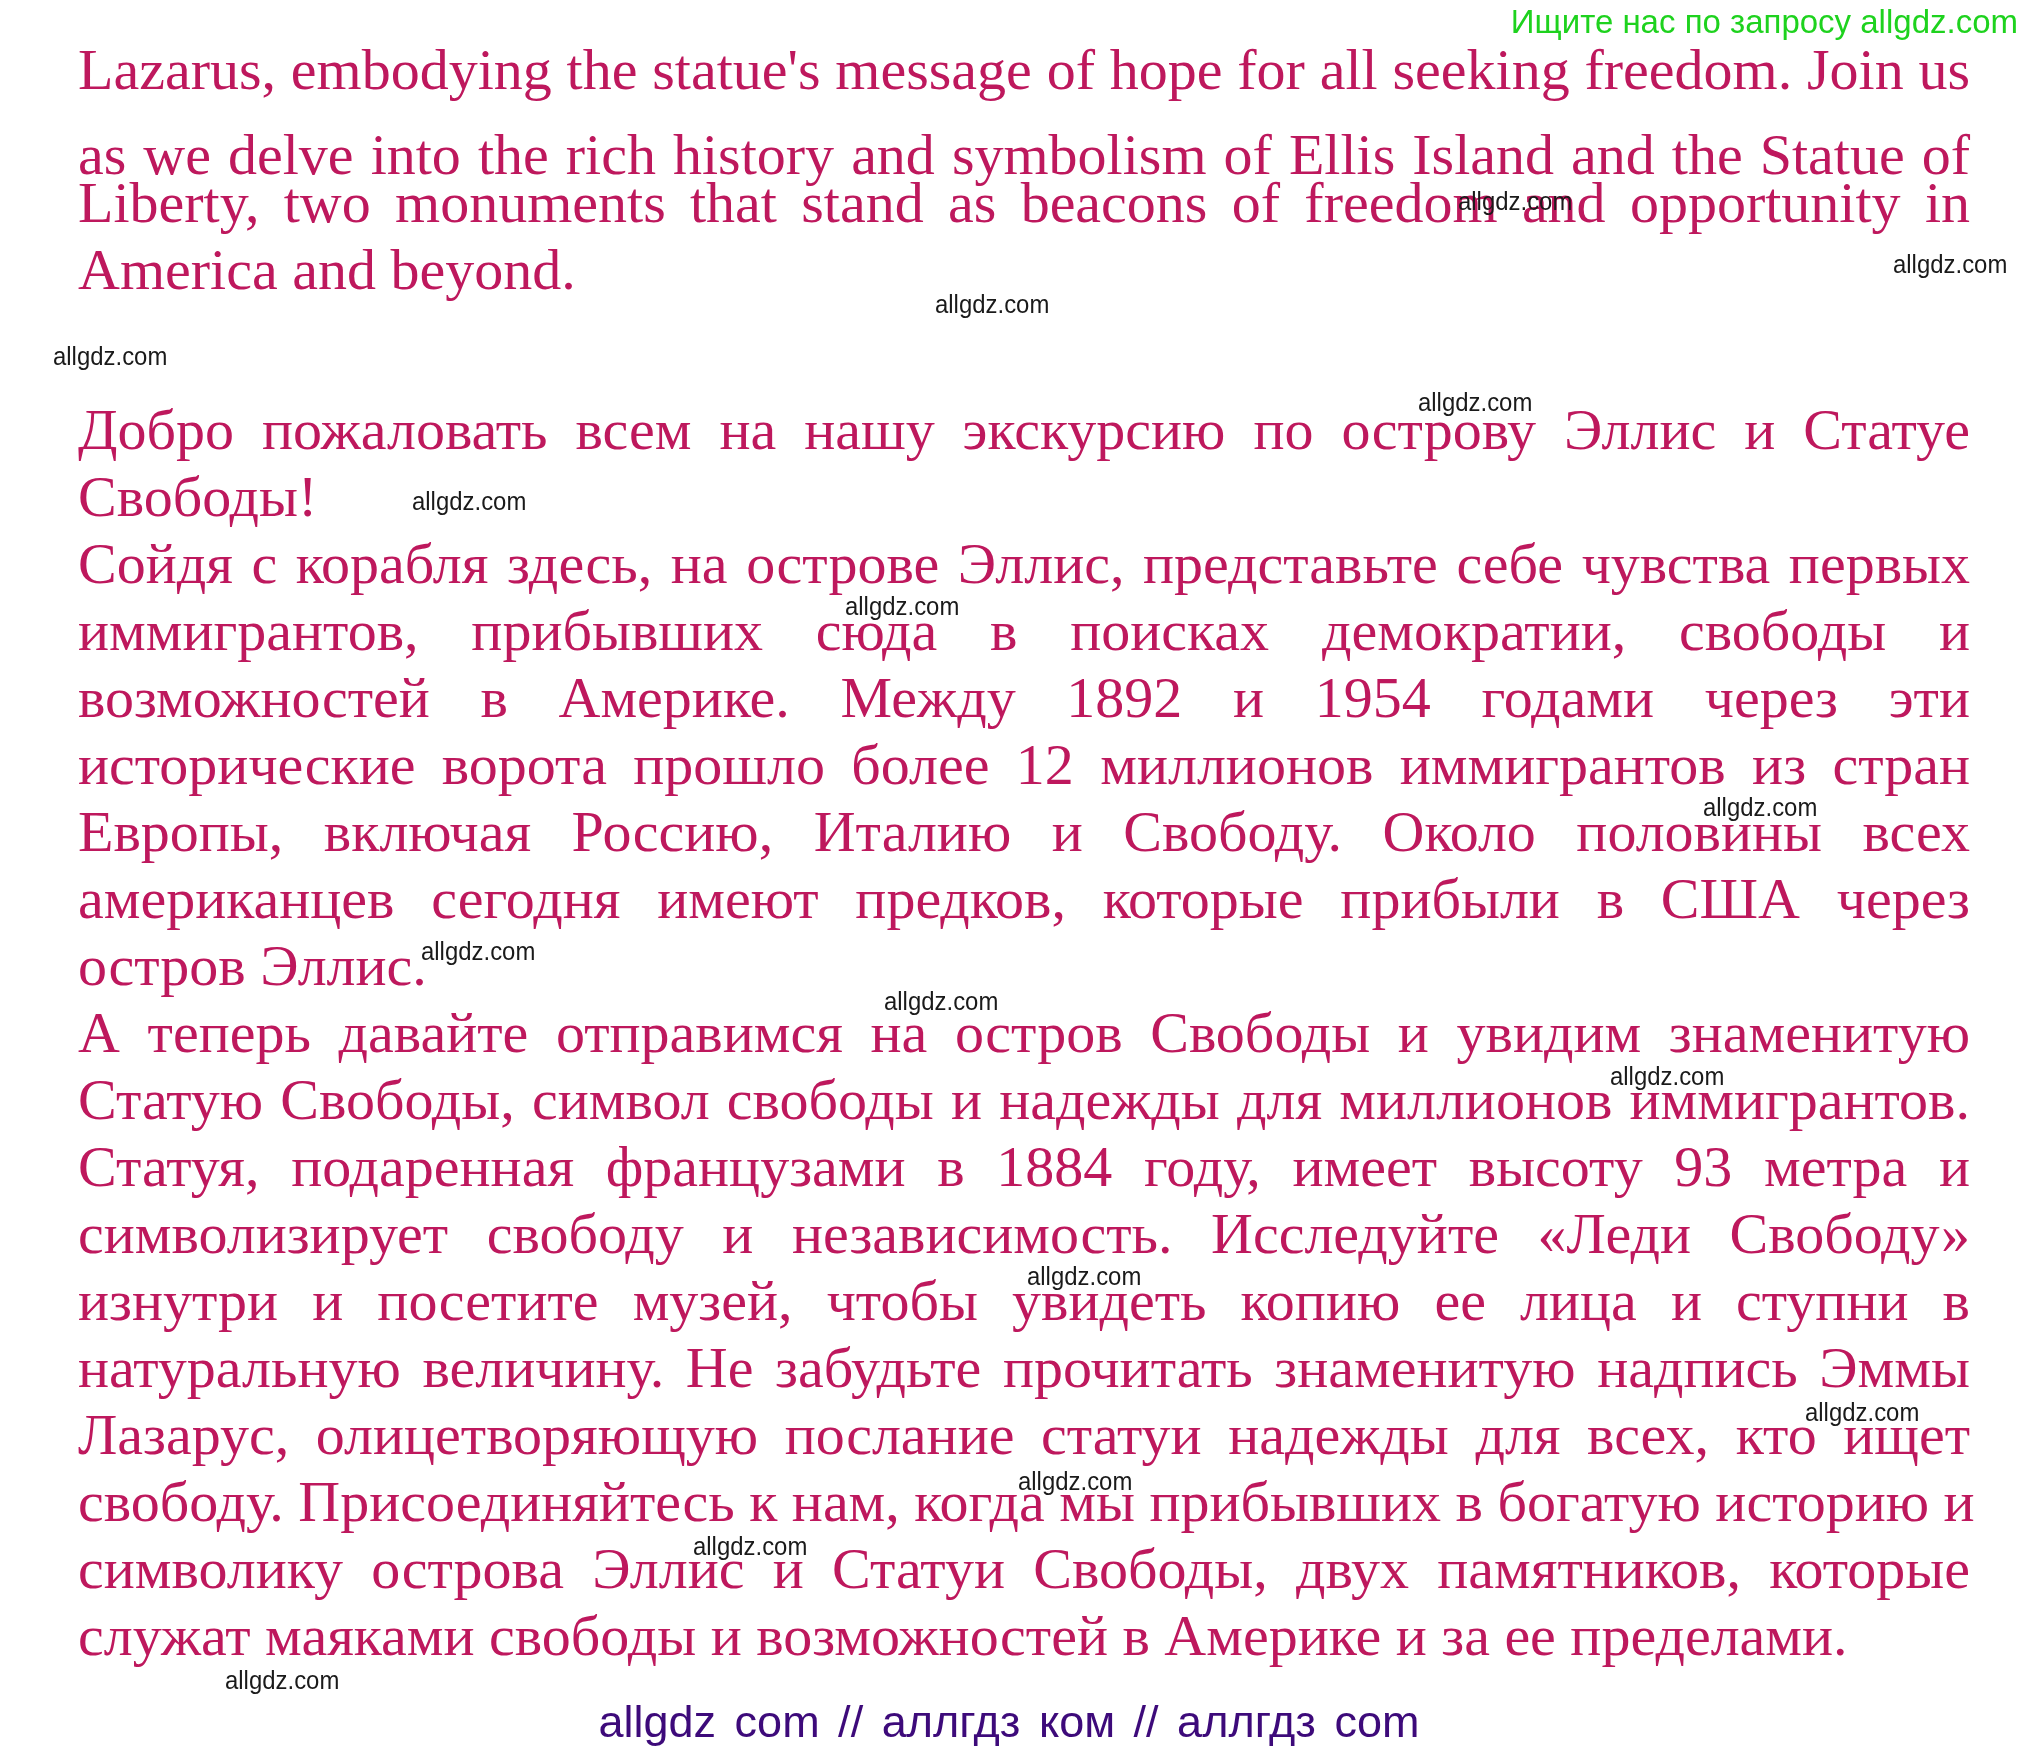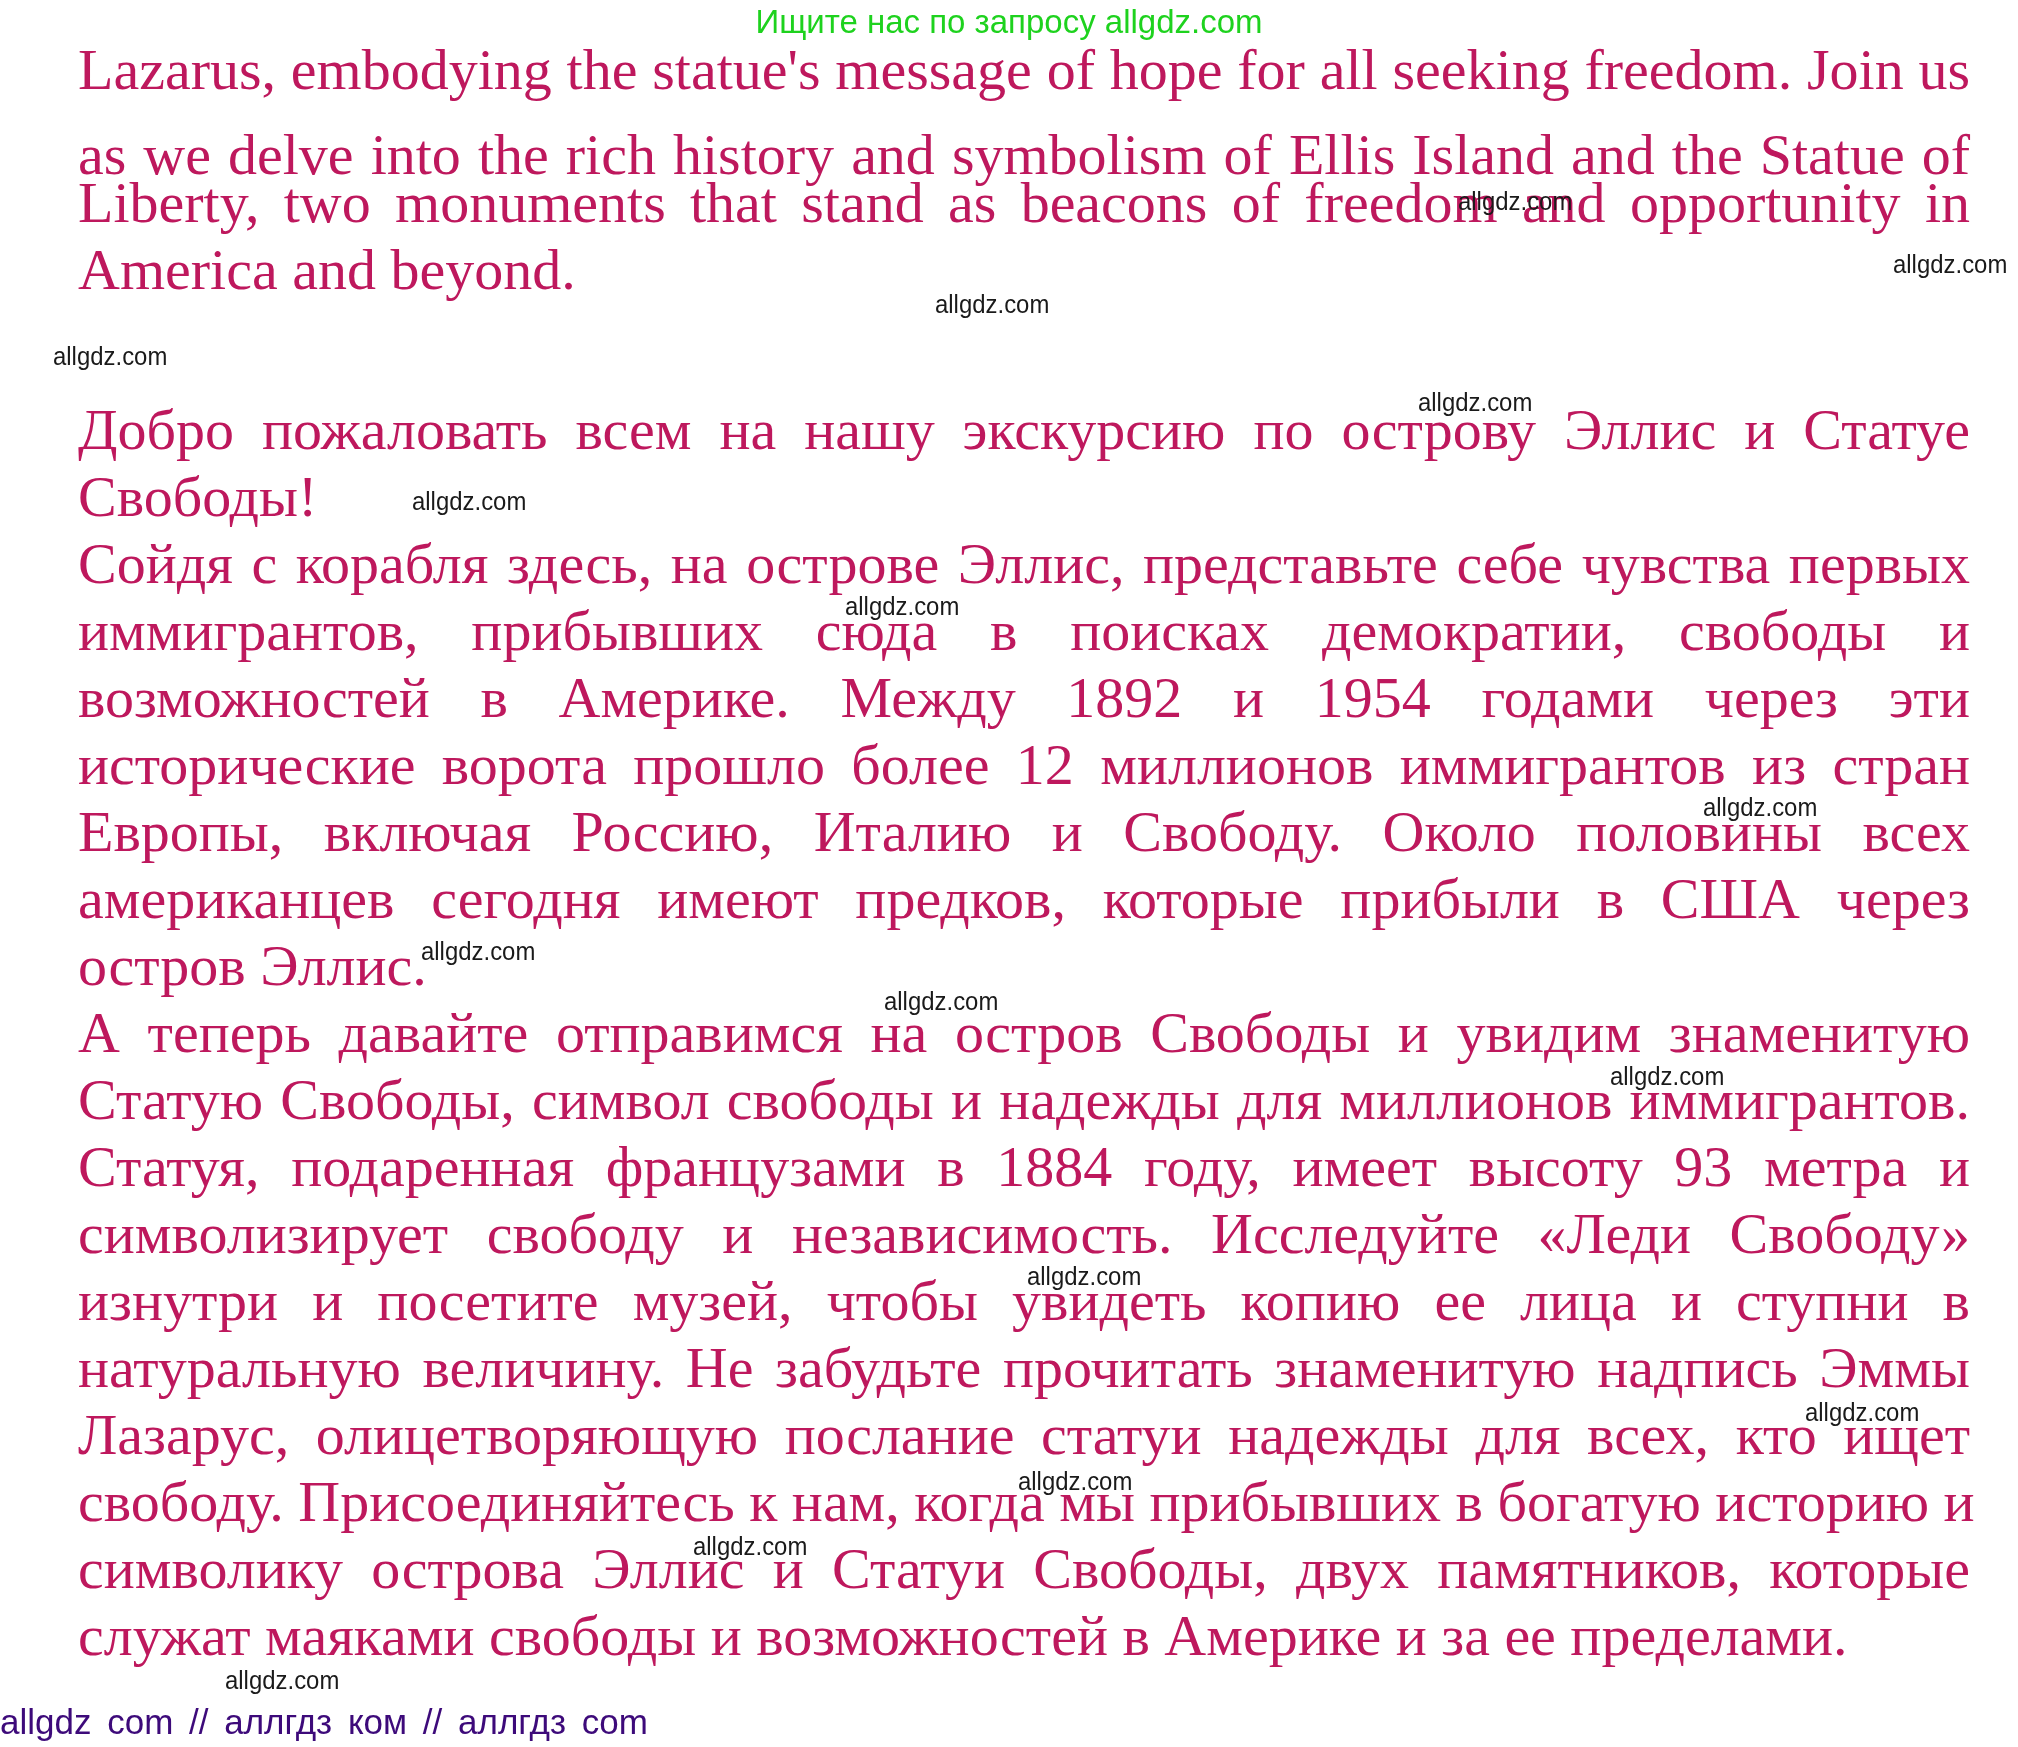--- a/index.html
+++ b/index.html
@@ -1,25 +1,25 @@
 <!DOCTYPE html>
 <html><head>
 <meta charset="utf-8">
 <style>
   html, body { margin: 0; padding: 0; background: #ffffff; }
   body { width: 2018px; height: 1747px; position: relative; overflow: hidden; }
   .header-banner {
     position: absolute; left: 0; top: 0; width: 2018px; height: 44px;
-    text-align: center; font-family: "Liberation Sans", sans-serif;
+    text-align: right; font-family: "Liberation Sans", sans-serif;
     font-size: 33px; line-height: 44px; color: #1ed21e;
   }
   .footer-banner {
     position: absolute; left: 0; top: 1700px; width: 2018px; height: 44px;
-    font-family: "Liberation Sans", sans-serif;
-    font-size: 35px; line-height: 44px; color: #3d0a7a; word-spacing: 6px;
+    text-align: center; font-family: "Liberation Sans", sans-serif;
+    font-size: 45px; line-height: 44px; color: #3d0a7a; word-spacing: 6px;
   }
   .doc-line {
     position: absolute; left: 78px; width: 1892px; height: 60px;
     font-family: "Liberation Serif", serif; font-size: 58px; line-height: 60px;
     color: #be185d; white-space: nowrap; text-align: justify; text-align-last: justify;
     transform-origin: 0 0;
   }
   .doc-line.last { text-align-last: left; }
   .doc-line .inner { display: block; width: 100%; }
   .wm {

